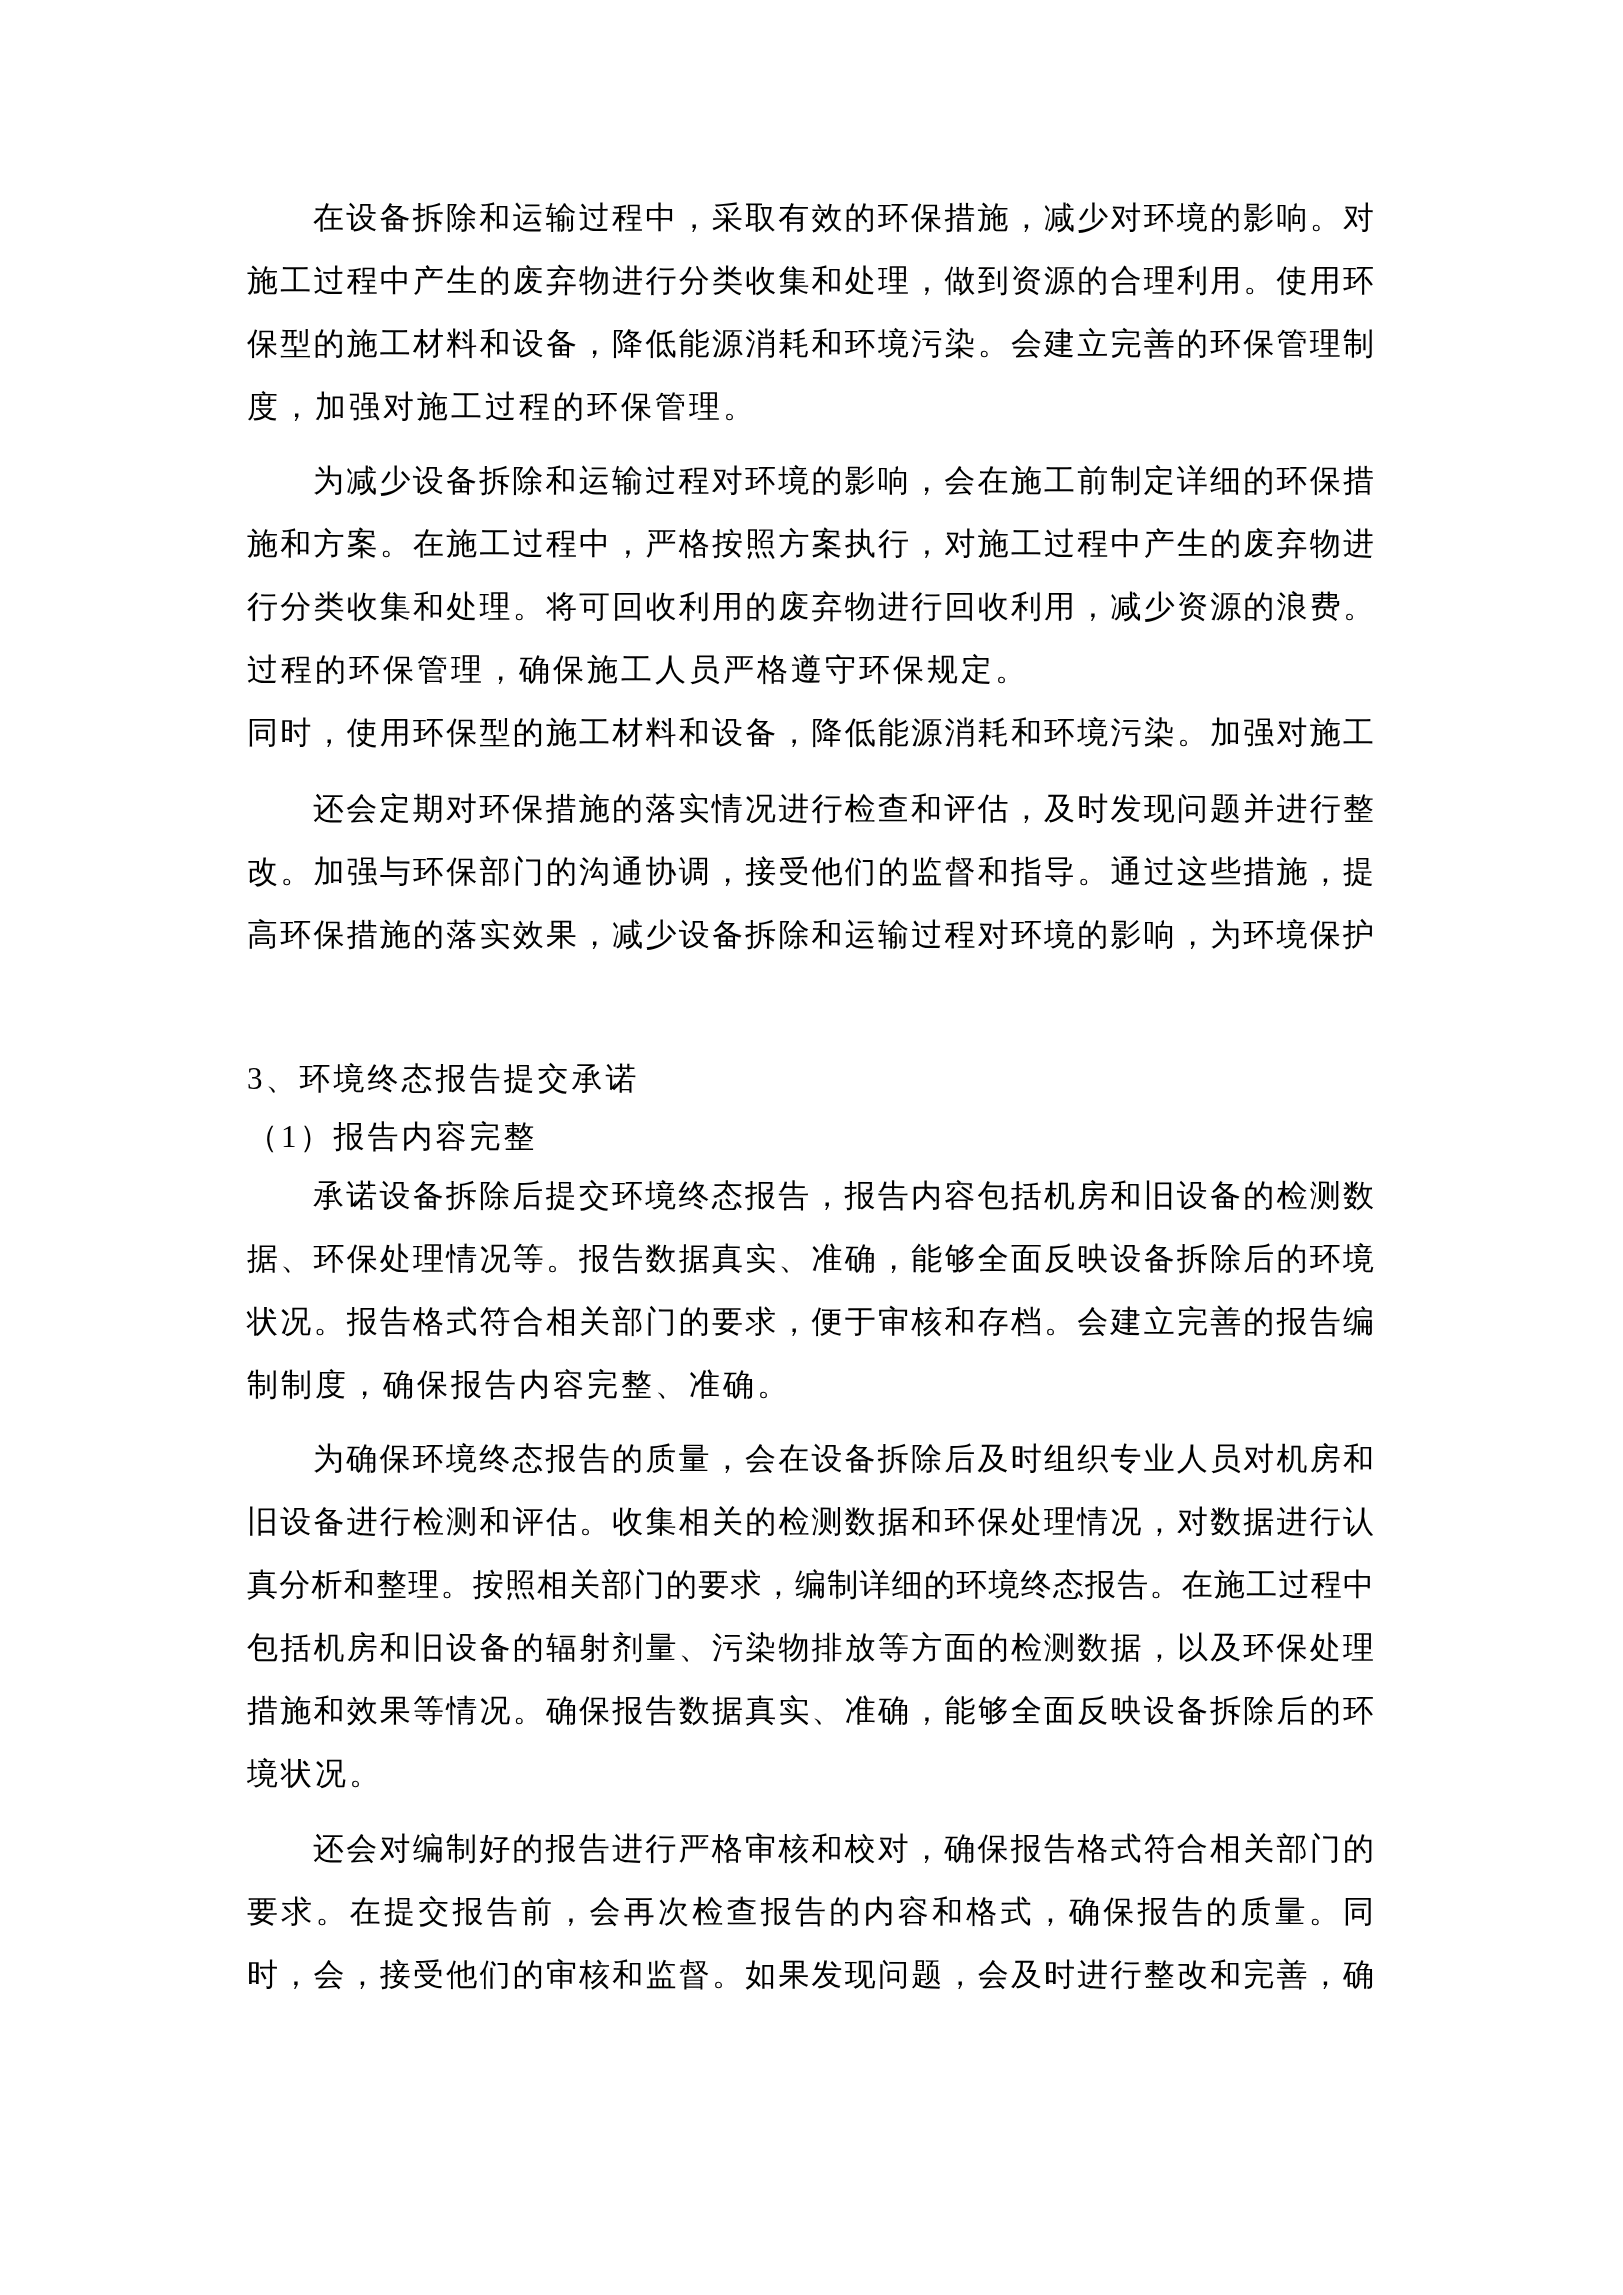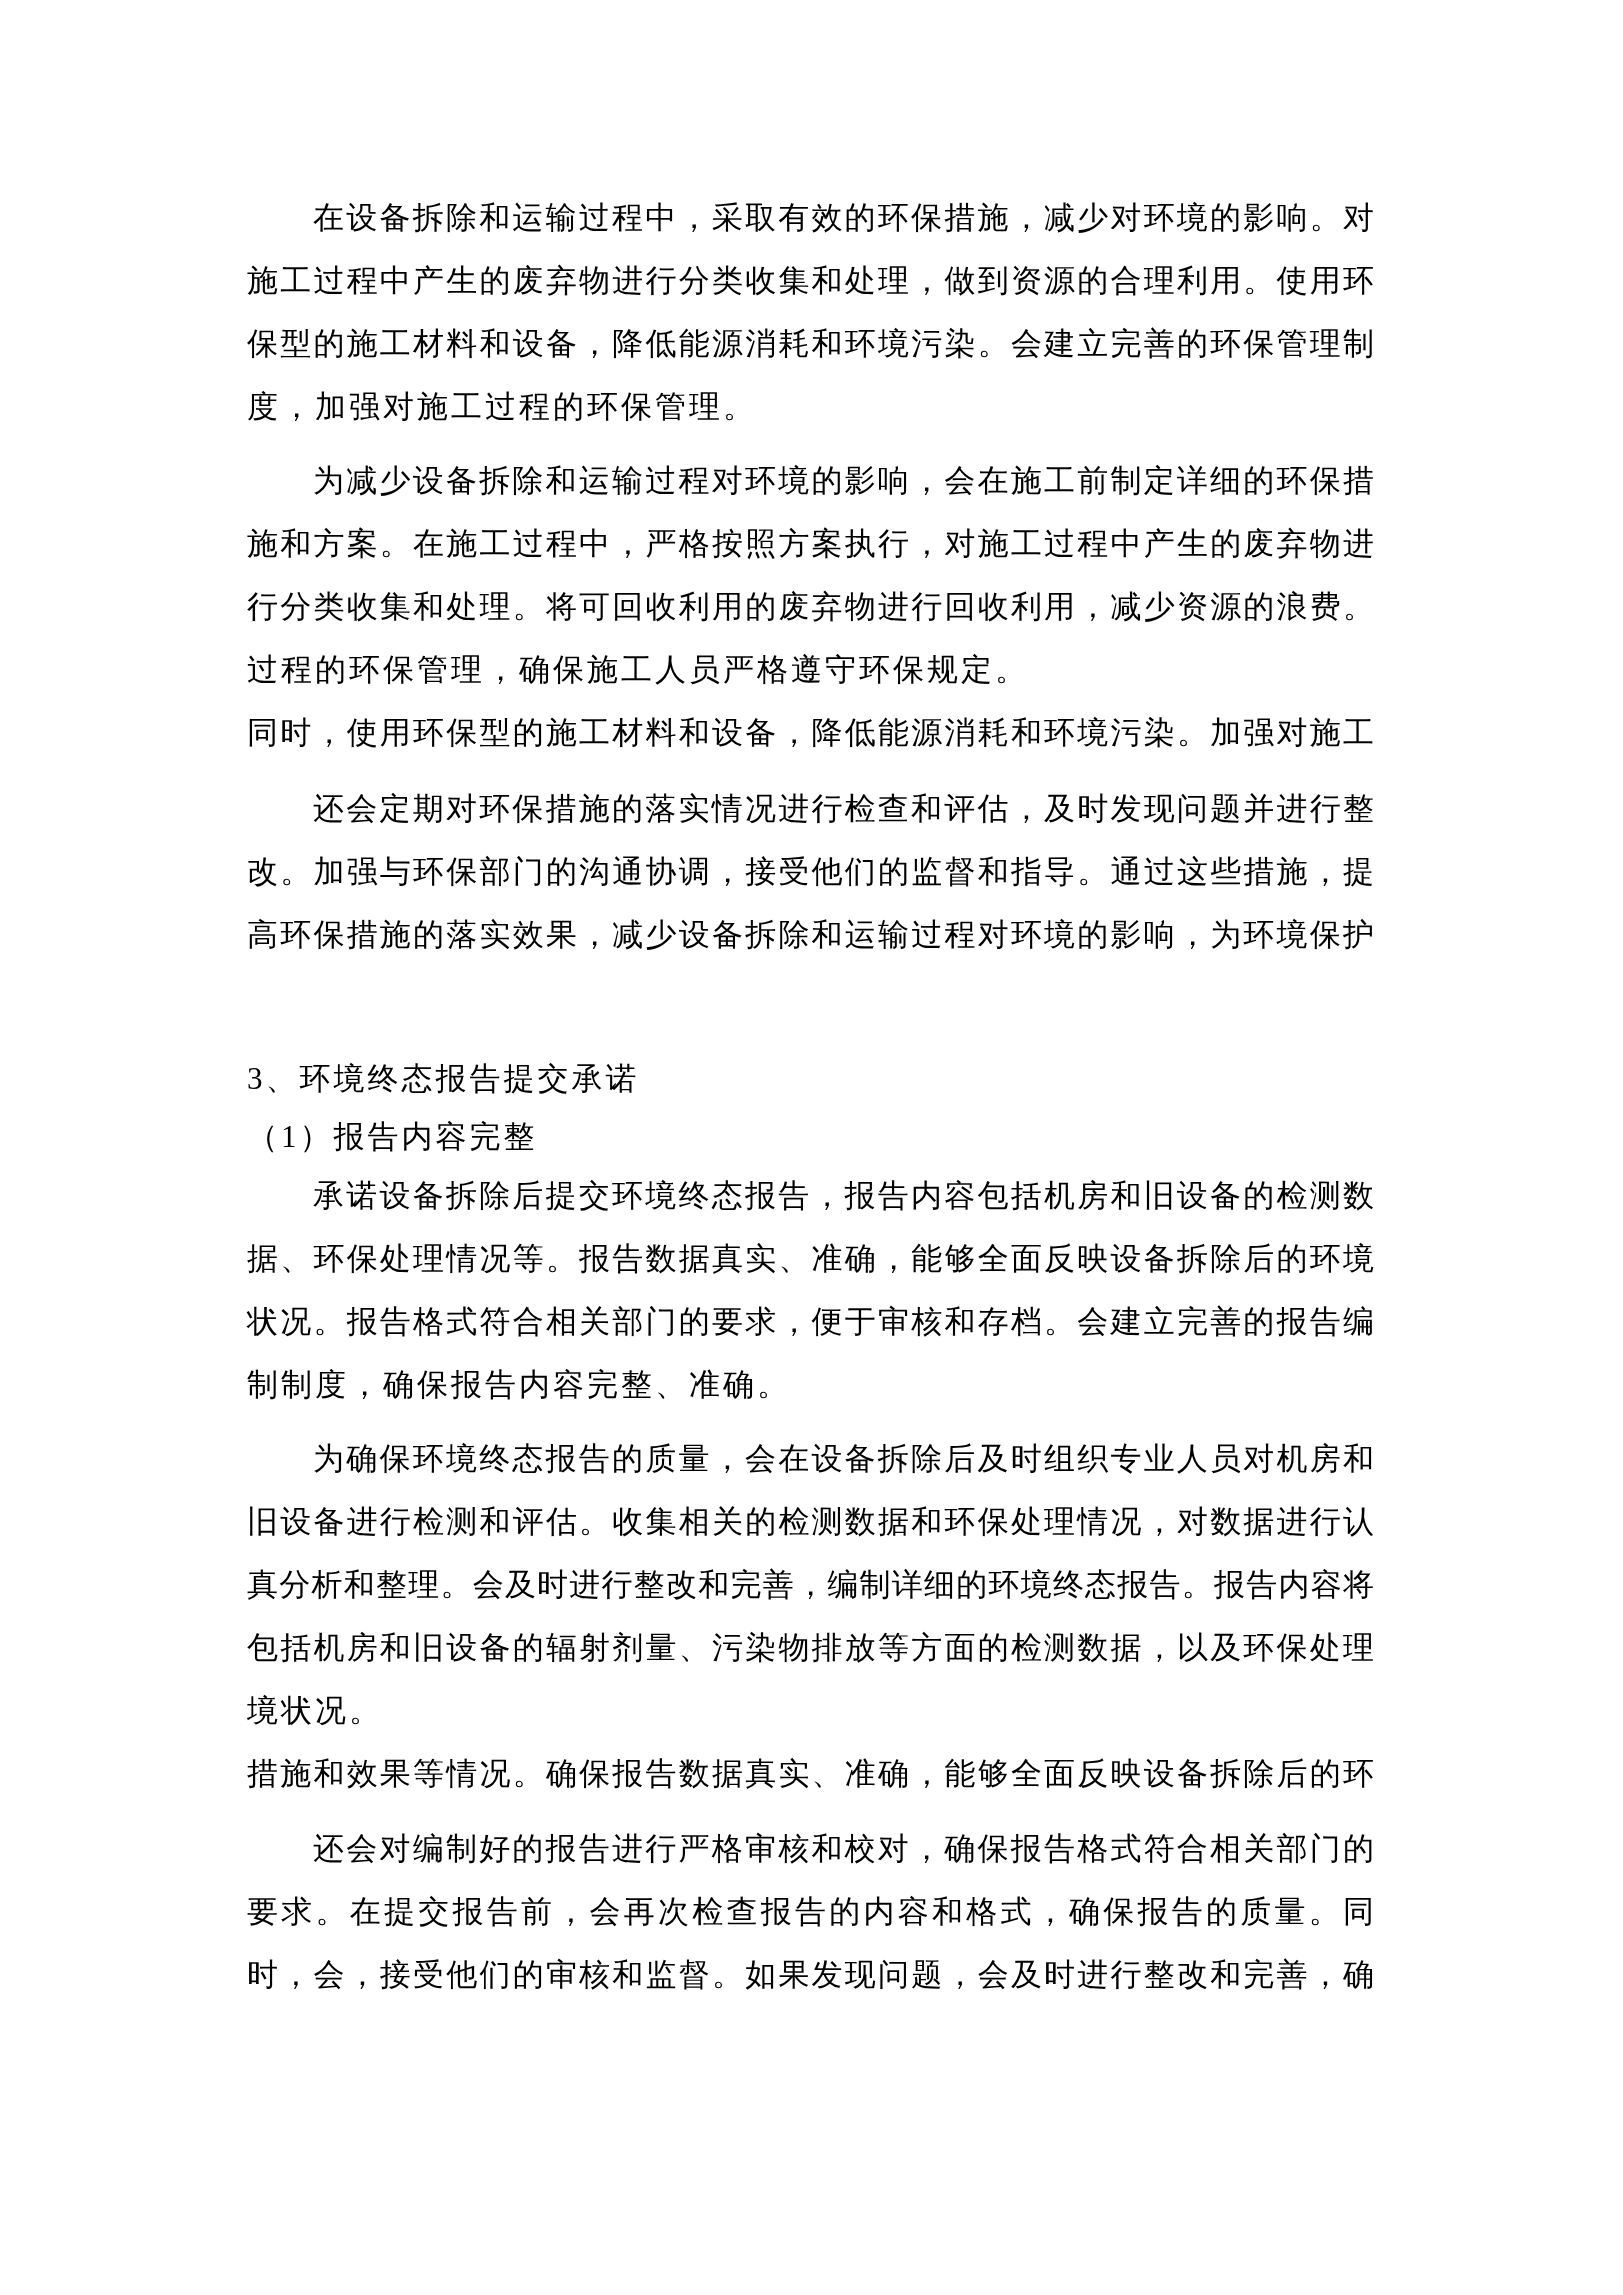--- a/index.html
+++ b/index.html
@@ -92,24 +92,24 @@
   <div class="block" style="top:1164px">
     <span class="line indent">承诺设备拆除后提交环境终态报告，报告内容包括机房和旧设备的检测数</span>
     <span class="line">据、环保处理情况等。报告数据真实、准确，能够全面反映设备拆除后的环境</span>
     <span class="line">状况。报告格式符合相关部门的要求，便于审核和存档。会建立完善的报告编</span>
     <span class="line last">制制度，确保报告内容完整、准确。</span>
   </div>
 
   <div class="block" style="top:1427px">
     <span class="line indent">为确保环境终态报告的质量，会在设备拆除后及时组织专业人员对机房和</span>
     <span class="line">旧设备进行检测和评估。收集相关的检测数据和环保处理情况，对数据进行认</span>
-    <span class="line">真分析和整理。会及时进行整改和完善，编制详细的环境终态报告。报告内容将</span>
+    <span class="line">真分析和整理。按照相关部门的要求，编制详细的环境终态报告。在施工过程中</span>
     <span class="line">包括机房和旧设备的辐射剂量、污染物排放等方面的检测数据，以及环保处理</span>
+    <span class="line">措施和效果等情况。确保报告数据真实、准确，能够全面反映设备拆除后的环</span>
     <span class="line last">境状况。</span>
-    <span class="line">措施和效果等情况。确保报告数据真实、准确，能够全面反映设备拆除后的环</span>
   </div>
 
   <div class="block" style="top:1817px">
     <span class="line indent">还会对编制好的报告进行严格审核和校对，确保报告格式符合相关部门的</span>
     <span class="line">要求。在提交报告前，会再次检查报告的内容和格式，确保报告的质量。同</span>
     <span class="line">时，会，接受他们的审核和监督。如果发现问题，会及时进行整改和完善，确</span>
   </div>
 
 </div>
 

